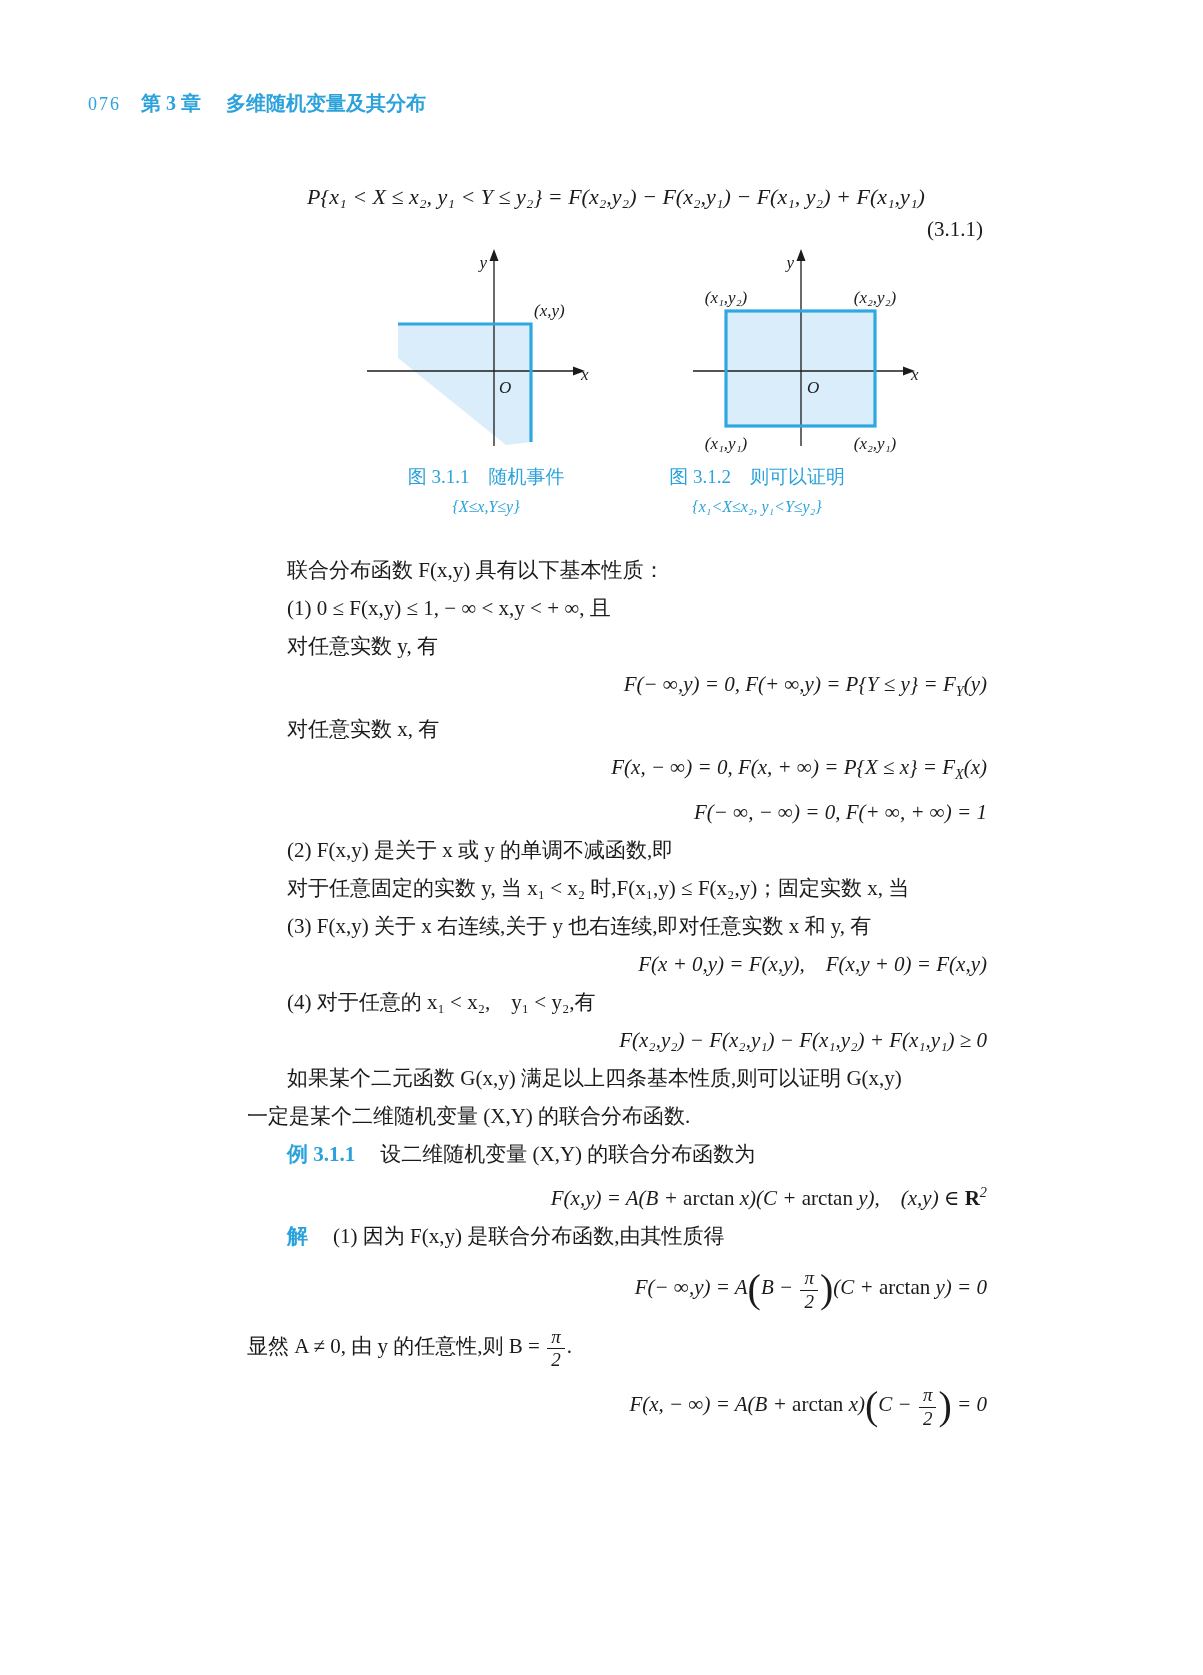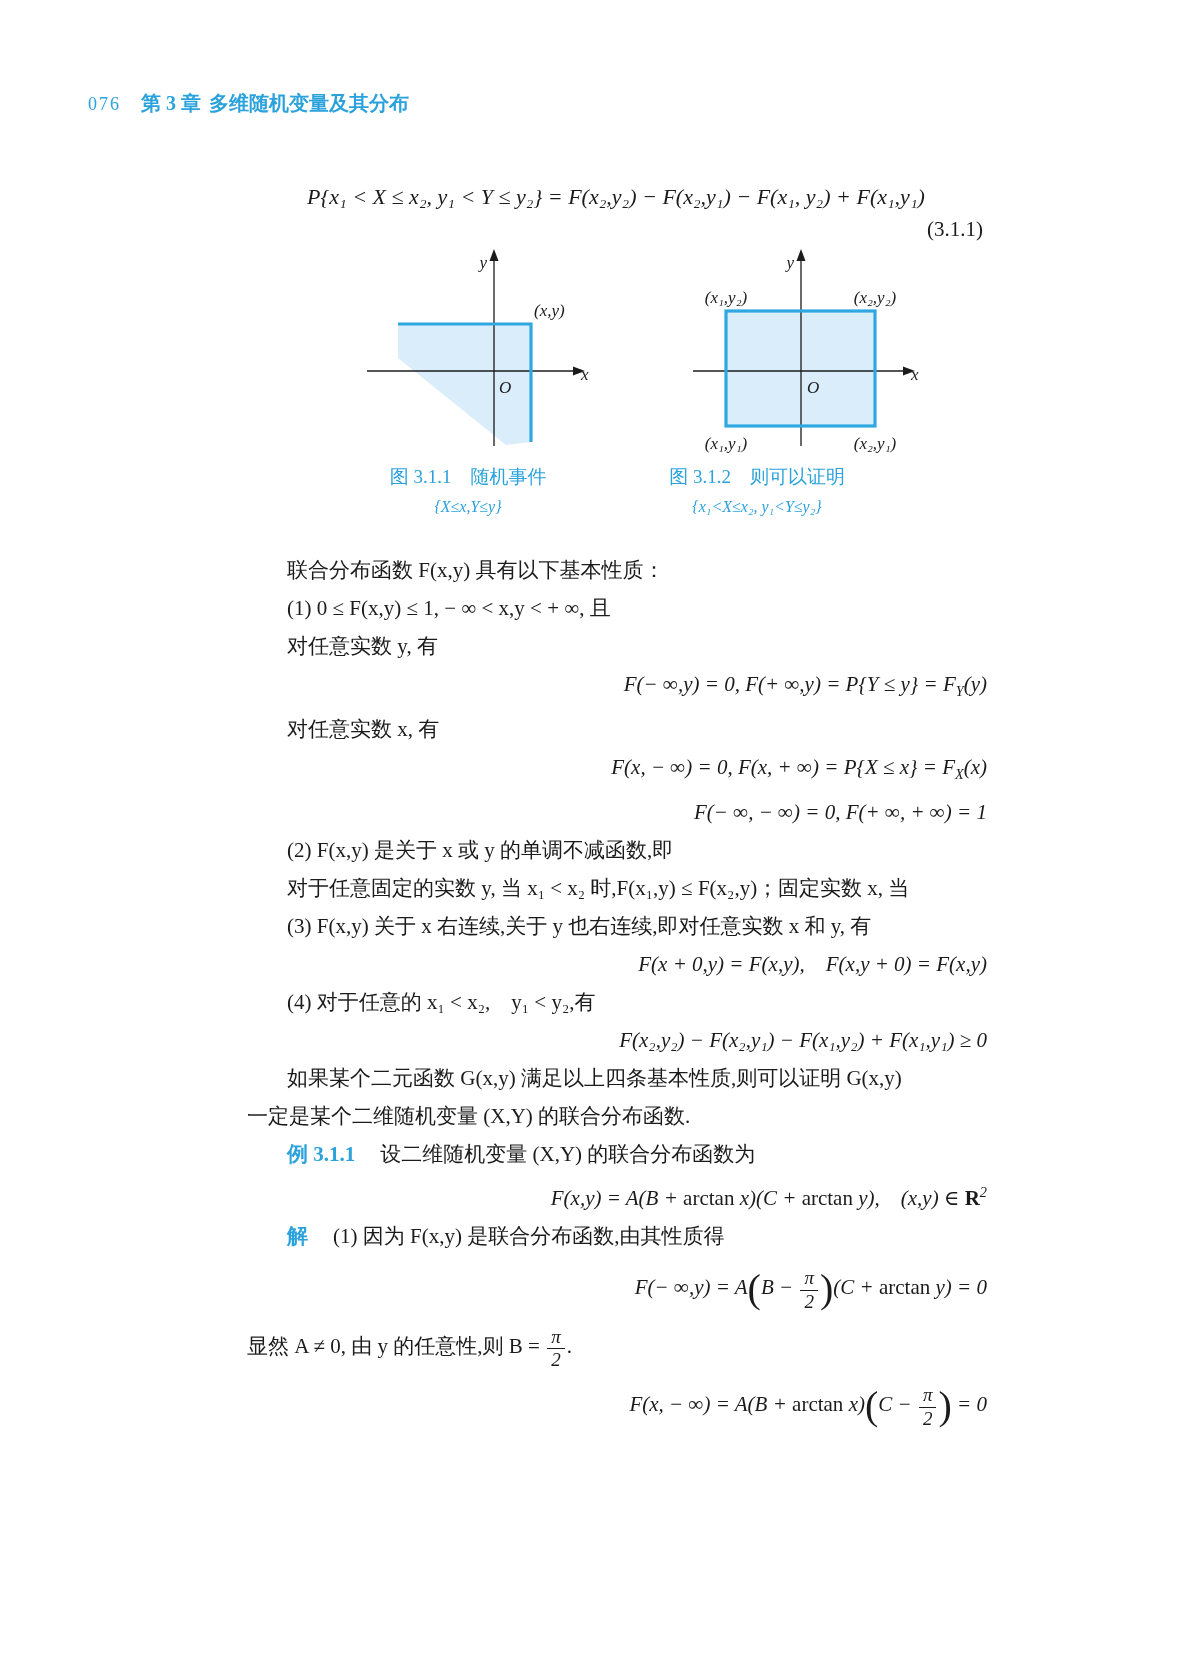--- a/index.html
+++ b/index.html
@@ -5,35 +5,35 @@
   html,body{margin:0;padding:0;}
   body{
     width:1203px;height:1675px;position:relative;background:#ffffff;
     font-family:"Liberation Serif","DejaVu Serif",serif;color:var(--ink,#1b1b1b);
     overflow:hidden;
   }
   .abs{position:absolute;}
   
   .header{left:88px;top:90px;display:flex;align-items:baseline;gap:20px;color:var(--accent,#2ba2db);}
   .pageno{font-size:18px;letter-spacing:2px;}
-  .chap{font-size:20px;font-weight:700;display:flex;gap:8px;align-items:flex-end;}
+  .chap{font-size:20px;font-weight:700;display:flex;gap:25px;align-items:flex-end;}
   
   .eq311{left:247px;top:163px;width:738px;font-size:22px;margin-top:21px;}
   .eq311 .f{text-align:center;font-style:italic;}
   .eq311 .tag{text-align:right;padding-right:2px;margin-top:7px;font-size:21px;}
   
   .figsvg{position:absolute;top:246px;}
   #fig1{left:355px;} #fig2{left:677px;}
   svg text{font-size:17px;font-style:italic;fill:var(--ink,#1b1b1b);}
   .axis{stroke:var(--ink,#1b1b1b);stroke-width:1.3;}
   .arrow{fill:var(--ink,#1b1b1b);stroke:none;}
   .rfill{fill:var(--fig_fill,#d9edfb);stroke:none;}
   .redge{stroke:var(--fig_stroke,#2fa8e1);stroke-width:3.2;fill:none;}
   .figcap{position:absolute;top:464px;width:280px;text-align:center;color:var(--accent,#2ba2db);}
-  #cap1{left:328px;} #cap2{left:617px;}
+  #cap1{left:346px;} #cap2{left:617px;}
   .figcap .t{font-size:19px;}
   .figcap .s{font-size:16px;margin-top:8px;font-style:italic;}
   
   .bodytxt{left:247px;top:551px;width:740px;font-size:21px;line-height:38px;white-space:nowrap;}
   .ln{min-height:38px;}
   .ind{text-indent:40px;}
   .ctr{text-align:right;font-style:italic;text-indent:0;}
   .rm{font-style:normal;}
   .tall{margin:12px 0;}
   .frl{margin:14px 0;}

